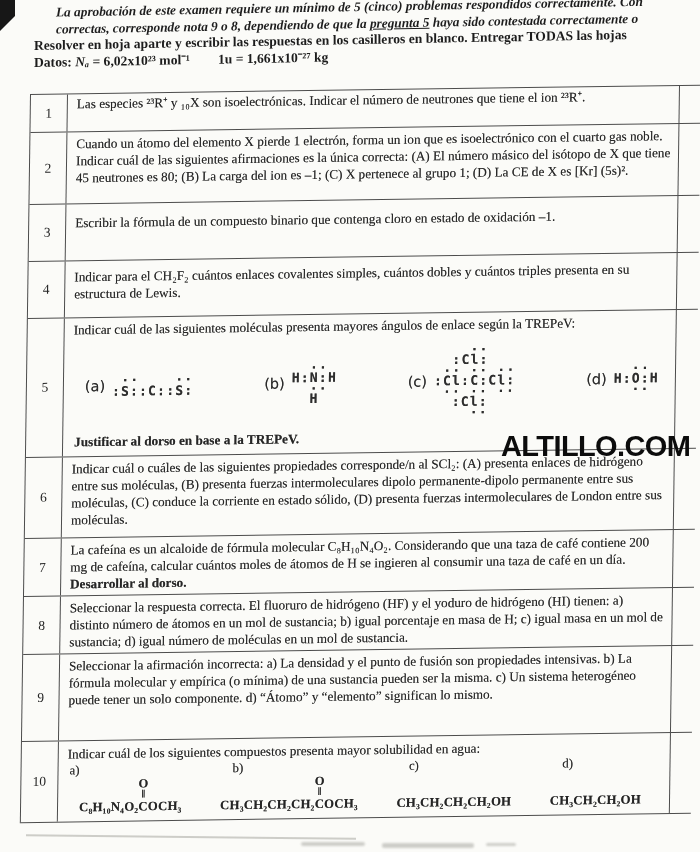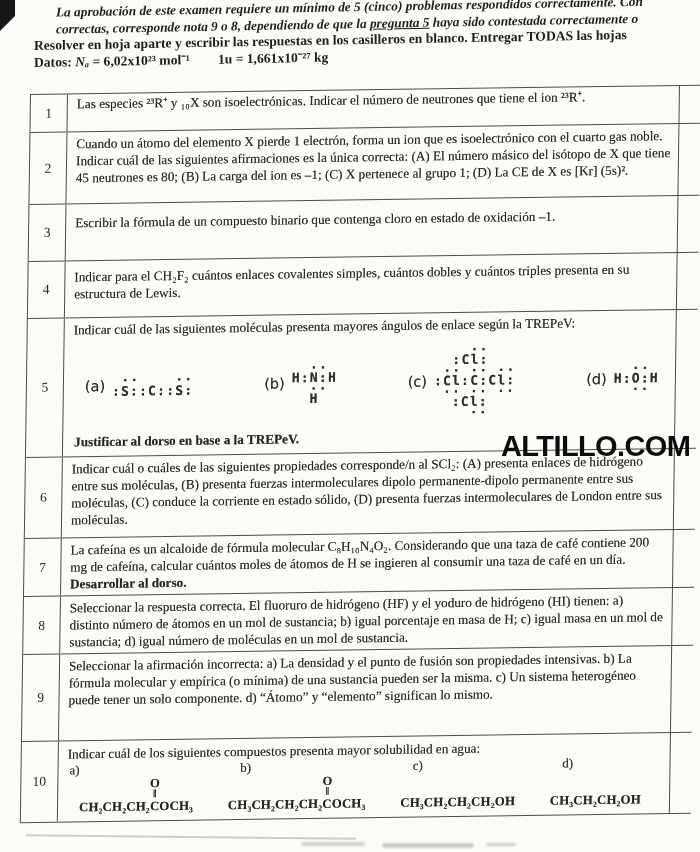--- a/index.html
+++ b/index.html
@@ -172,21 +172,21 @@
       <div class="qedge"></div>
     </div>
 
     <div class="qrow r10">
       <div class="qnum">10</div>
       <div class="qtext">
         <div class="q10prompt">Indicar cuál de los siguientes compuestos presenta mayor solubilidad en agua:</div>
         <div class="compounds">
           <div class="compound compound-a">
             <div class="clabel">a)</div>
-            <div class="fchain"><span>CH₂CH₂CH₂</span><span class="carb"><span class="co">O</span><span class="cdb">‖</span><span>C</span></span><span>OCH₃</span></div>
+            <div class="fchain"><span>C₈H₁₀N₄O₂</span><span class="carb"><span class="co">O</span><span class="cdb">‖</span><span>C</span></span><span>OCH₃</span></div>
           </div>
           <div class="compound compound-b">
             <div class="clabel">b)</div>
             <div class="fchain"><span>CH₃CH₂CH₂CH₂</span><span class="carb"><span class="co">O</span><span class="cdb">‖</span><span>C</span></span><span>OCH₃</span></div>
           </div>
           <div class="compound compound-c">
             <div class="clabel">c)</div>
             <div class="fchain">CH₃CH₂CH₂CH₂OH</div>
           </div>
           <div class="compound compound-d">

